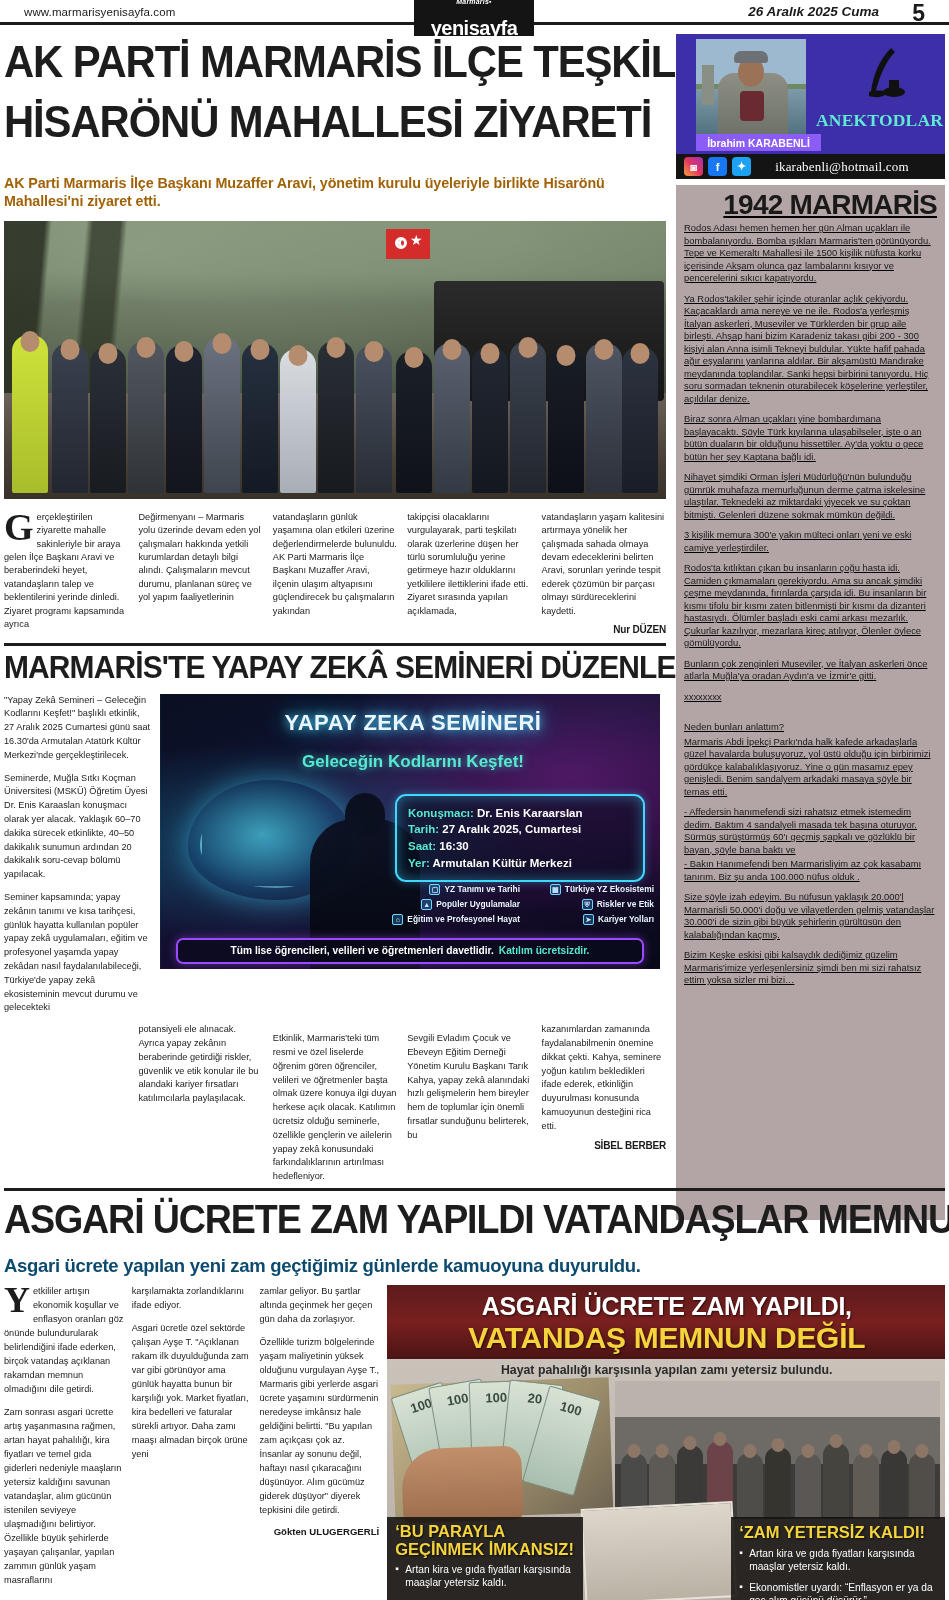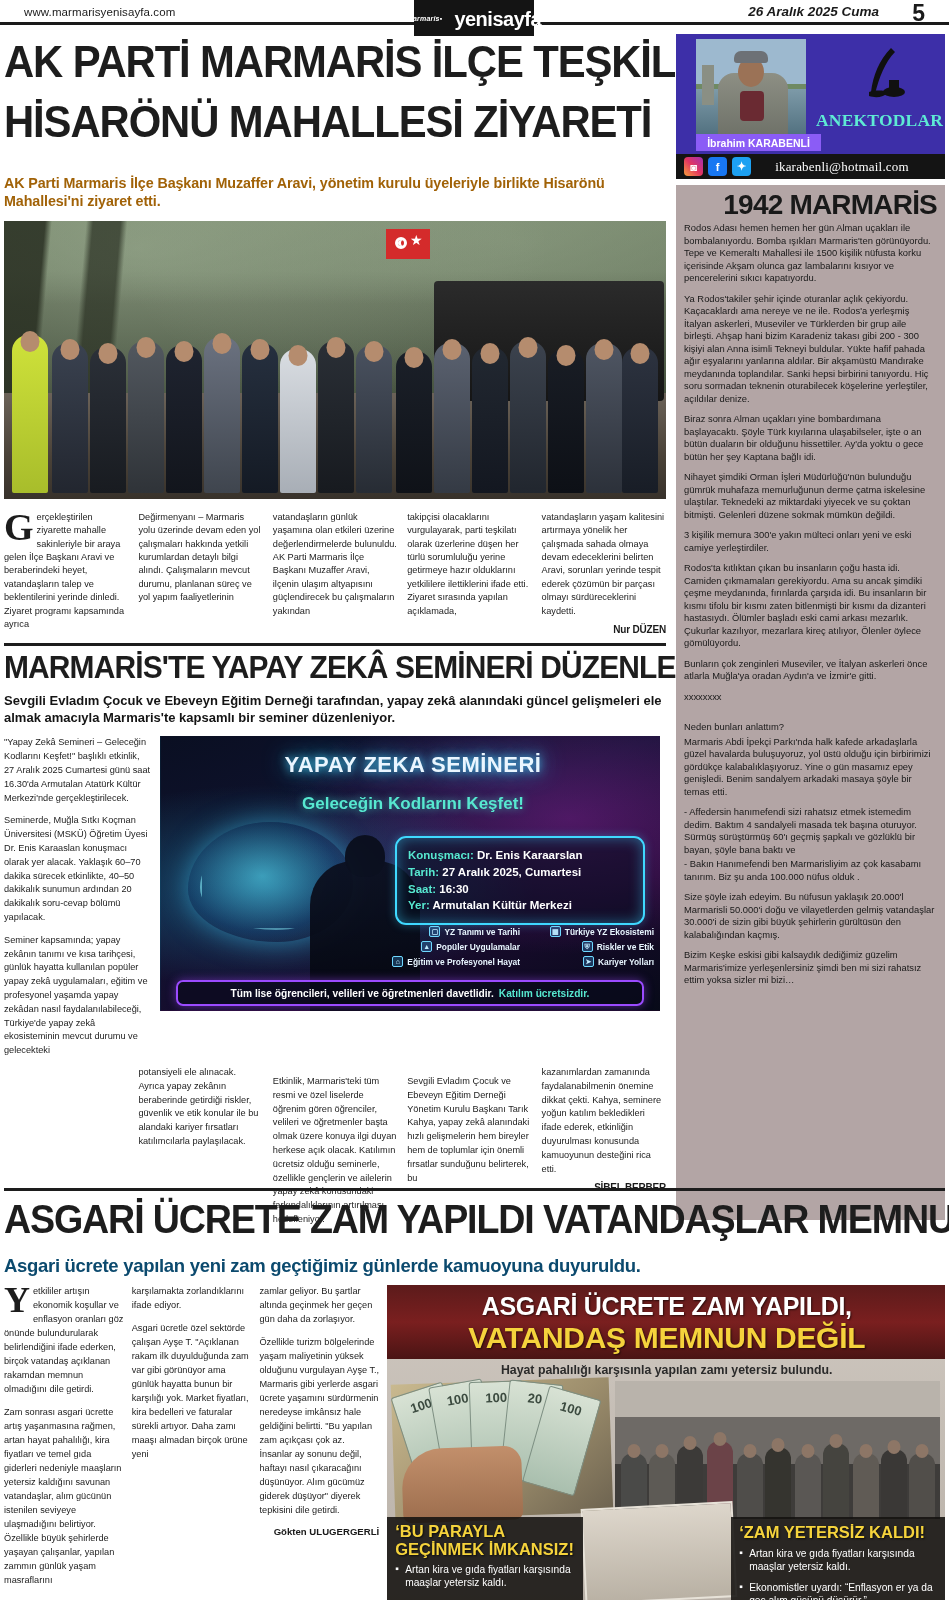--- a/index.html
+++ b/index.html
@@ -19,21 +19,21 @@
   .site-url {
     position: absolute; left: 24px; top: 6px;
     font-size: 11.5px; color: #1a1a1a; letter-spacing: .1px;
   }
   .masthead-rule {
     position: absolute; left: 0; top: 22px; width: 949px; height: 3px;
     background: #1a1a1a;
   }
   .logo-box {
     position: absolute; left: 414px; top: 0px; width: 120px; height: 36px;
-    background: #141414; display: flex; 
+    background: #141414; display: flex; flex-direction: column;
     align-items: center; justify-content: center; z-index: 5; gap: 12px;
   }
   .logo-top {
     color: #fff; font-size: 7px; font-weight: bold; letter-spacing: .2px;
     font-style: italic; line-height: 1;
   }
   .logo-main {
     color: #fff; font-size: 20px; font-weight: bold; line-height: 1;
     letter-spacing: -0.5px; margin-top: 1px;
   }
@@ -288,21 +288,21 @@
   .soc.ig { background: linear-gradient(45deg,#f9a03c,#e23561,#a02fb5); margin-left: 8px; }
   .soc.fb { background: #1877f2; }
   .soc.tw { background: #1da1f2; }
   .social-mail {
     flex: 1; text-align: center; color: #fff; font-size: 13px;
     font-family: "Liberation Serif", serif; letter-spacing: .2px;
     padding-right: 12px;
   }
   .column-body {
     margin-top: 6px; width: 269px; min-height: 1035px;
-    background: #b3a5a5; padding: 6px 8px 10px;
+    background: #b3a5a5; padding: 6px 8px 10px; text-decoration: underline;
   }
   .col-title {
     font-family: "Liberation Sans Narrow","Liberation Sans",sans-serif;
     font-weight: bold; font-size: 28px; color: #191919; text-align: right;
     letter-spacing: -0.8px; line-height: 1; margin-bottom: 3px;
   }
   .column-body p {
     font-size: 9.4px; line-height: 1.33; color: #191919; text-align: left;
   }
   .column-body p + p { margin-top: 8px; }
@@ -502,21 +502,20 @@
           <p>vatandaşların yaşam kalitesini artırmaya yönelik her çalışmada sahada olmaya devam edeceklerini belirten Aravi, sorunları yerinde tespit ederek çözümün bir parçası olmayı sürdüreceklerini kaydetti.</p>
           <div class="byline">Nur DÜZEN</div>
         </div>
       </div>
     </div>
 
     <div class="rule-thick"></div>
 
     <div>
       <div class="hl-lg">MARMARİS'TE YAPAY ZEKÂ SEMİNERİ DÜZENLENİYOR</div>
-      <div class="hl-sub2">Sevgili Evladım Çocuk ve Ebeveyn Eğitim Derneği tarafından, yapay zekâ alanındaki güncel gelişmeleri ele almak amacıyla Marmaris'te kapsamlı bir seminer düzenleniyor.</div>
 
       <div class="zeka-wrap">
         <div class="zeka-col">
           <p>"Yapay Zekâ Semineri – Geleceğin Kodlarını Keşfet!" başlıklı etkinlik, 27 Aralık 2025 Cumartesi günü saat 16.30'da Armutalan Atatürk Kültür Merkezi'nde gerçekleştirilecek.</p>
           <p>Seminerde, Muğla Sıtkı Koçman Üniversitesi (MSKÜ) Öğretim Üyesi Dr. Enis Karaaslan konuşmacı olarak yer alacak. Yaklaşık 60–70 dakika sürecek etkinlikte, 40–50 dakikalık sunumun ardından 20 dakikalık soru-cevap bölümü yapılacak.</p>
           <p>Seminer kapsamında; yapay zekânın tanımı ve kısa tarihçesi, günlük hayatta kullanılan popüler yapay zekâ uygulamaları, eğitim ve profesyonel yaşamda yapay zekâdan nasıl faydalanılabileceği, Türkiye'de yapay zekâ ekosisteminin mevcut durumu ve gelecekteki</p>
         </div>
 
         <div class="poster">
           <div class="poster-city"></div>

